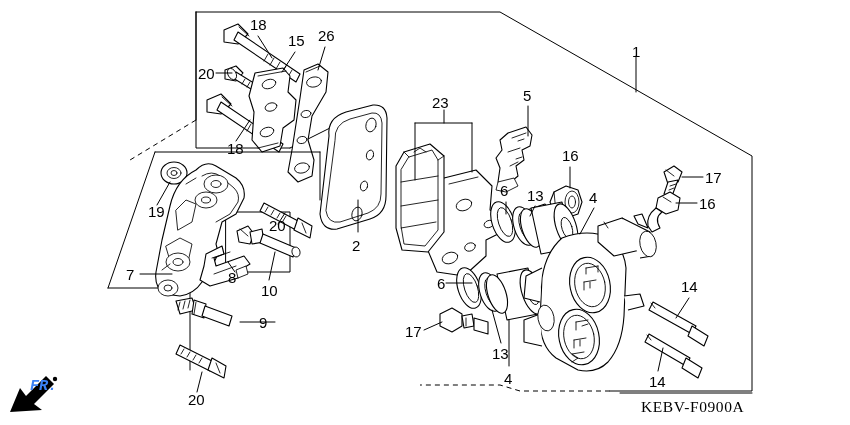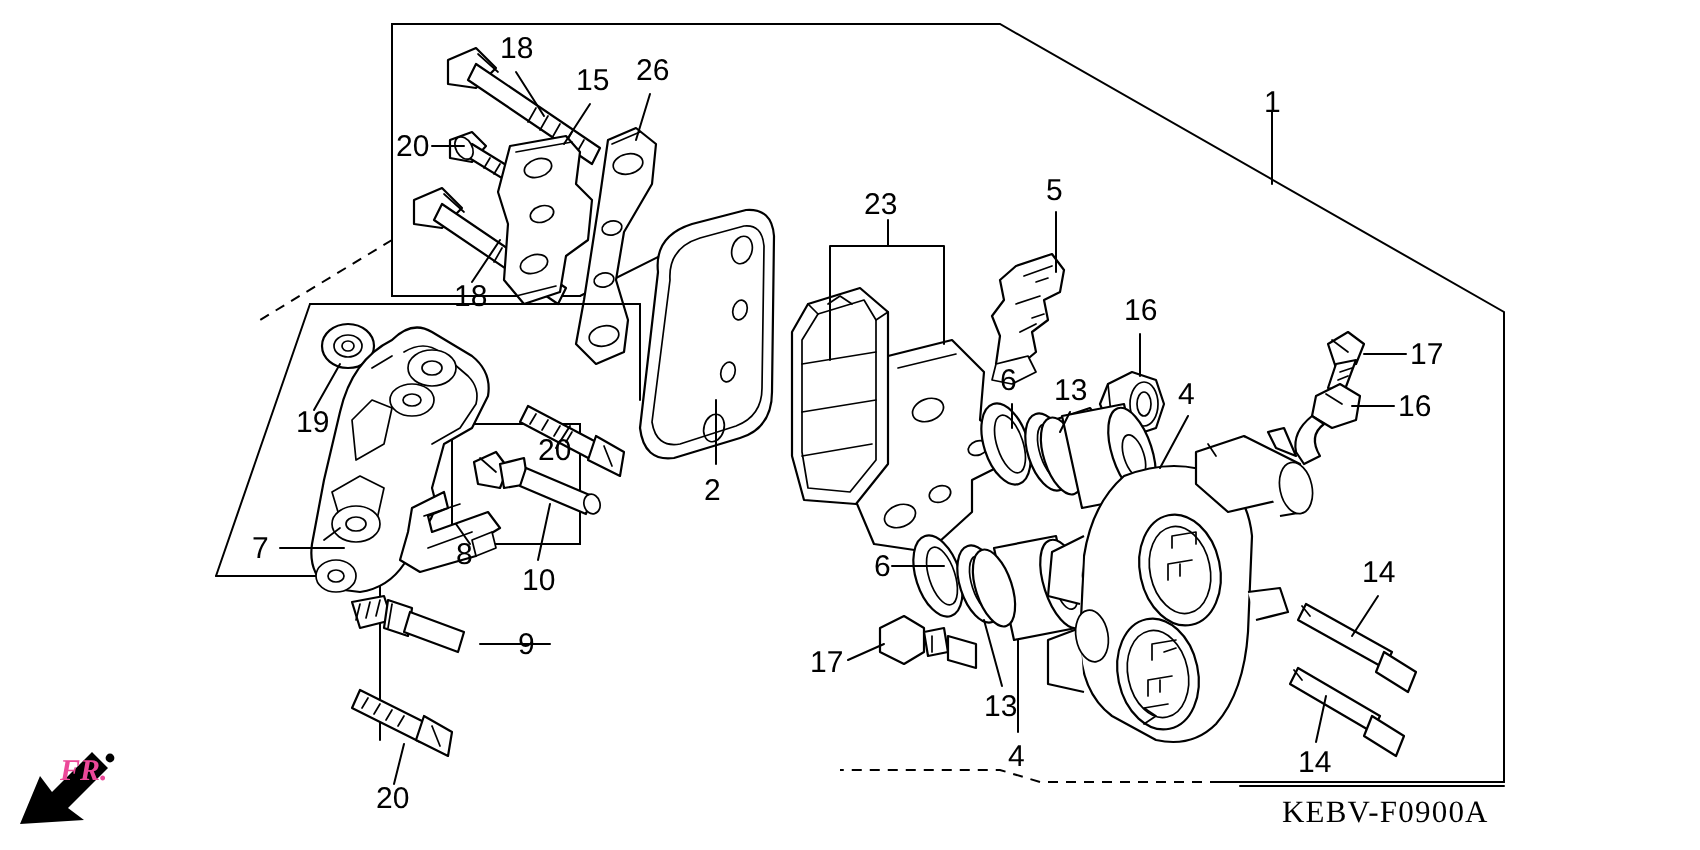--- a/index.html
+++ b/index.html
@@ -38,25 +38,25 @@
     position: absolute;
     font-family: "Liberation Serif", serif;
     font-size: 15.5px;
     letter-spacing: 0.6px;
     color: #000000;
     white-space: nowrap;
     text-align: right;
   }
   #fr-indicator-label {
     position: absolute;
-    font-family: Liberation Serif, serif;
+    font-family: Liberation Mono, monospace;
     font-size: 15px;
     font-weight: bold;
     font-style: italic;
-    color: #ec4899;
+    color: #3b82f6;
     white-space: nowrap;
   }
 </style>
 </head>
 <body>
 
 <div id="diagram-root">
 
   <svg id="diagram-svg" viewBox="0 0 850 425">
     <defs>

